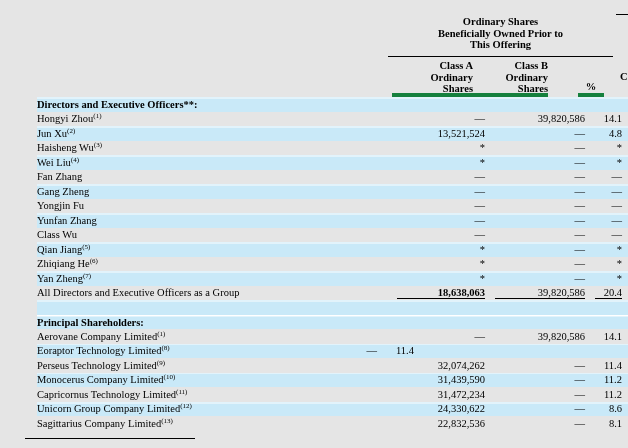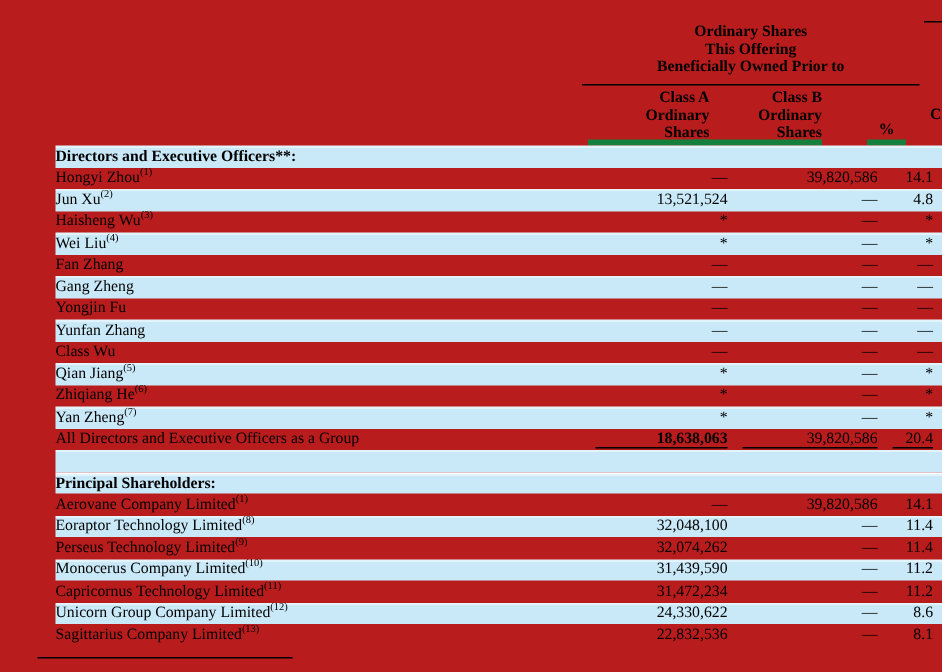--- a/index.html
+++ b/index.html
@@ -2,21 +2,21 @@
 <html style="--stripe: #c9e9f8;"><head>
 <meta charset="utf-8">
 <style>
   :root { --stripe: #c9e9f8; }
   * { margin: 0; padding: 0; box-sizing: border-box; }
   html, body { background: #fff; }
   .page {
     position: relative;
     width: 628px;
     height: 448px;
-    background: #b91c1c;
+    background: #e5e5e5;
     overflow: hidden;
     font-family: "Liberation Serif", serif;
     color: #000;
     font-size: 10.5px;
   }
   
   .grp-title {
     position: absolute;
     left: 388px; top: 16px; width: 225px;
     text-align: center;
@@ -97,22 +97,22 @@
     background: #000;
   }
 </style>
 </head>
 <body>
 
 <div class="page">
 
   <div class="grp-title">
     <div>Ordinary Shares</div>
+    <div>Beneficially Owned Prior to</div>
     <div>This Offering</div>
-    <div>Beneficially Owned Prior to</div>
   </div>
   <div class="grp-rule"></div>
 
   <div class="colhead a">
     <div>Class A</div>
     <div>Ordinary</div>
     <div>Shares</div>
   </div>
   <div class="colhead b">
     <div>Class B</div>
@@ -259,21 +259,20 @@
     <div class="row">
       <div class="c name"><span class="nm">Aerovane Company Limited</span><sup>(1)</sup></div>
       <div class="c a">—</div>
       <div class="c b">39,820,586</div>
       <div class="c p">14.1</div>
       <div class="c sp"></div>
     </div>
 
     <div class="row blue">
       <div class="c name"><span class="nm">Eoraptor Technology Limited</span><sup>(8)</sup></div>
-      <div class="c a">32,048,100</div>
       <div class="c b">—</div>
       <div class="c p">11.4</div>
       <div class="c sp"></div>
     </div>
 
     <div class="row">
       <div class="c name"><span class="nm">Perseus Technology Limited</span><sup>(9)</sup></div>
       <div class="c a">32,074,262</div>
       <div class="c b">—</div>
       <div class="c p">11.4</div>

